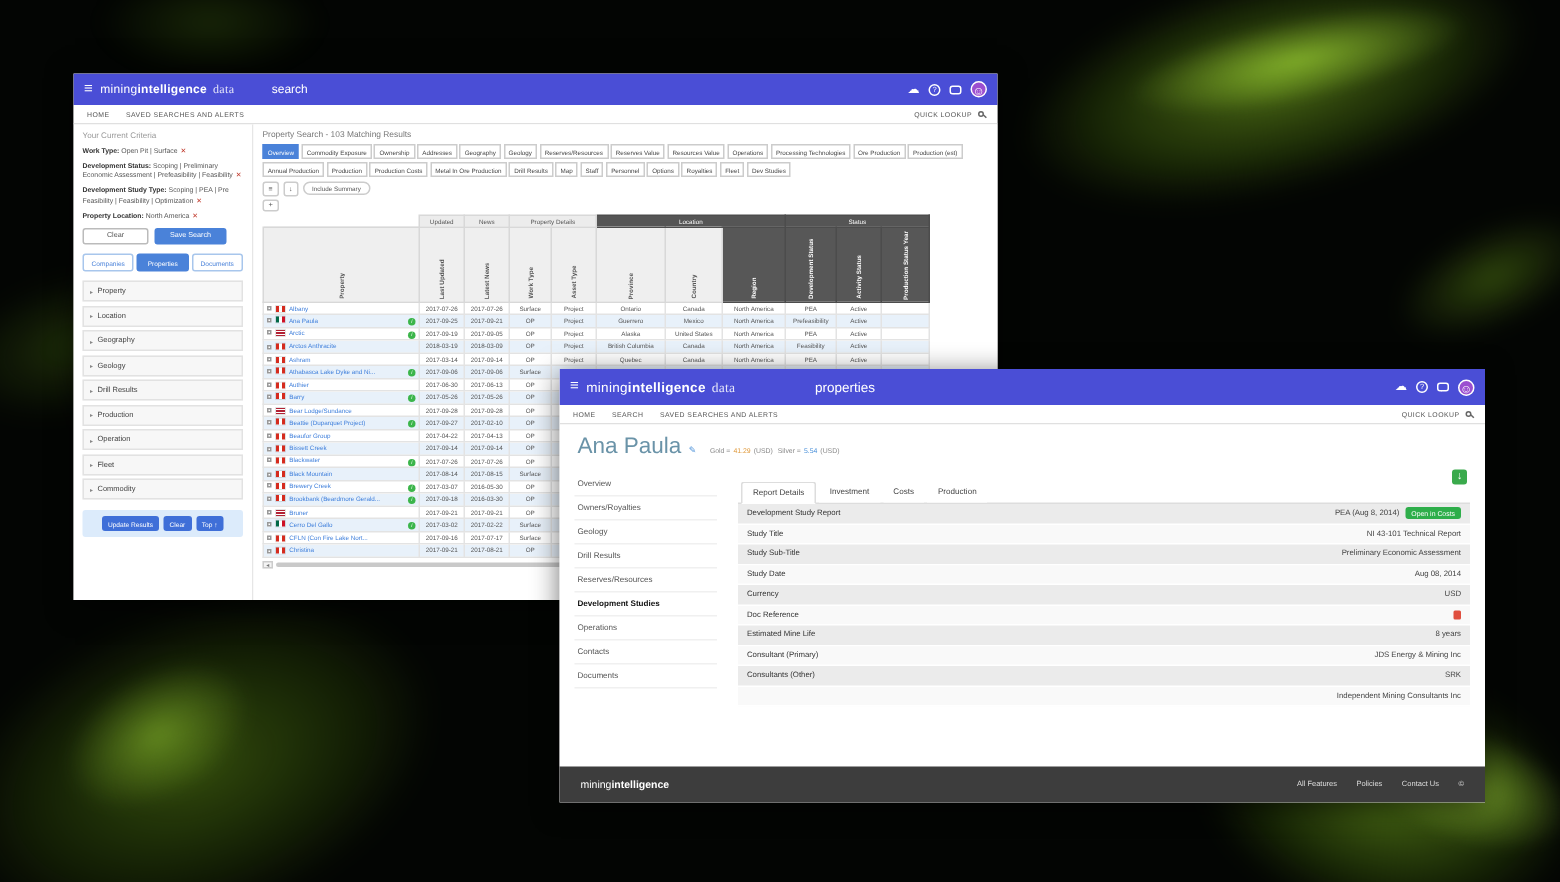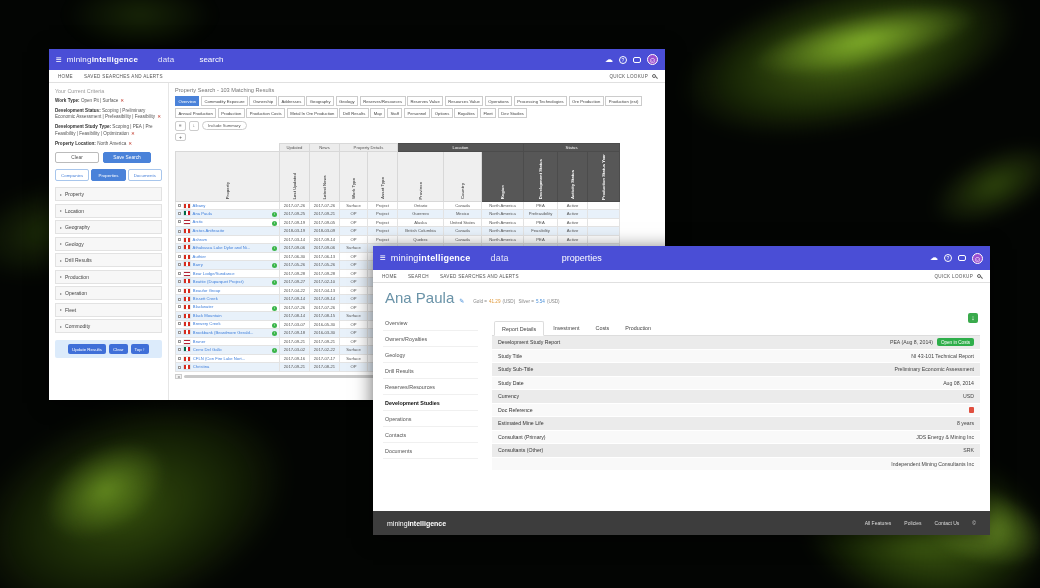--- a/index.html
+++ b/index.html
@@ -20,21 +20,21 @@
   .window{position:absolute;background:#fff;box-shadow:0 3px 18px rgba(0,0,0,.6);overflow:hidden;}
   .win-search{left:49px;top:49px;width:616px;height:351px;z-index:2;}
   .win-prop{left:373px;top:246px;width:617px;height:289px;z-index:3;}
   
   .appbar{height:21px;background:#4a4ed6;display:flex;align-items:center;padding:0 7px;color:#fff;gap:5px;}
   .win-prop .appbar{height:24px;}
   .hamburger{font-size:10px;line-height:1;cursor:pointer;}
   .logo{font-size:8px;letter-spacing:.2px;white-space:nowrap;}
   .win-prop .logo{font-size:9px;}
   .logo b{font-weight:bold;}
-  .logo .thin{opacity:.85;margin-left:20px;}
+  .logo .thin{opacity:.85;margin-left:4px;font-family:Liberation Serif, serif;}
   .appbar-title{font-size:8px;margin-left:20px;}
   .win-prop .appbar-title{font-size:9px;margin-left:48px;}
   .appbar-icons{margin-left:auto;display:flex;gap:6px;align-items:center;}
   .icon-cloud{font-size:8px;line-height:1;}
   .icon-help{width:8px;height:8px;border:1px solid #fff;border-radius:50%;font-size:5px;line-height:7px;text-align:center;}
   .icon-chat{width:8px;height:6px;border:1px solid #fff;border-radius:2px;position:relative;}
   .icon-chat::after{content:"";position:absolute;left:1px;bottom:-2px;border:1.5px solid transparent;border-top-color:#fff;}
   .avatar{width:11px;height:11px;border-radius:50%;background:#9b4fd0;color:#fff;font-size:8px;line-height:11px;text-align:center;border:1px solid #fff;}
   
   .subnav{height:13px;background:#fff;border-bottom:1px solid #e0e0e0;display:flex;align-items:center;padding:0 9px;font-size:4.6px;color:#555;letter-spacing:.3px;}

